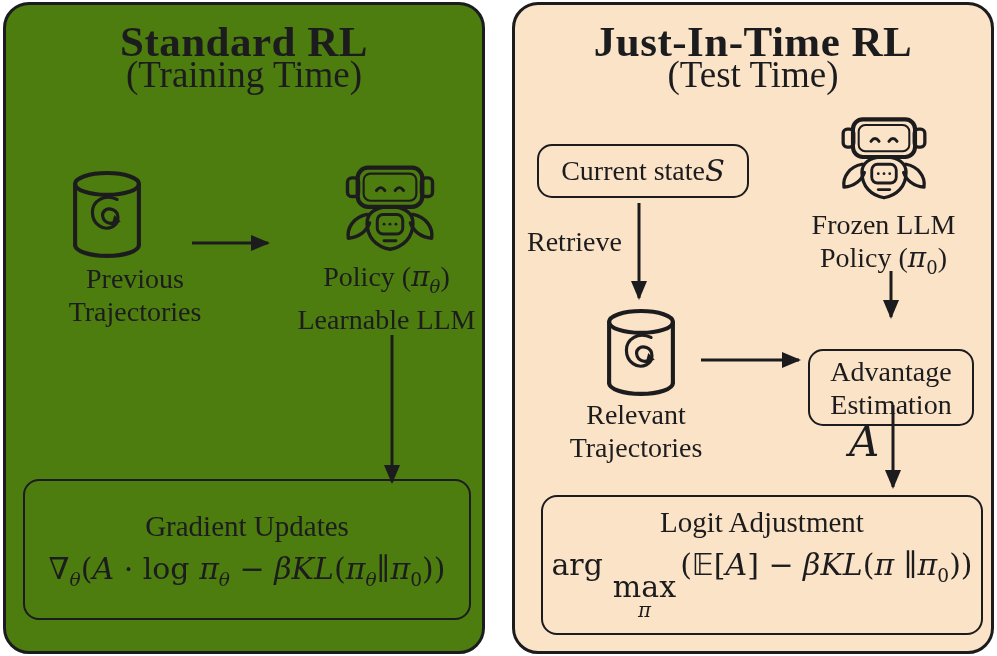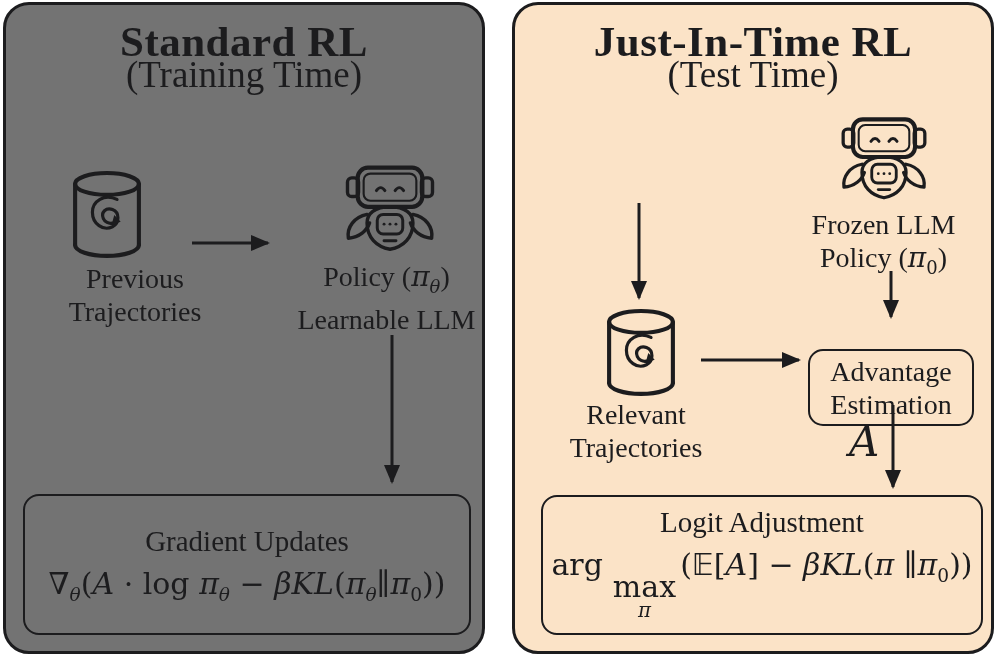--- a/index.html
+++ b/index.html
@@ -6,21 +6,21 @@
   body{
     width:997px;height:656px;background:#ffffff;
     font-family:"Liberation Serif", serif;color:#1c1c1e;
     overflow:hidden;
   }
   .stage{position:relative;width:997px;height:656px;background:#ffffff;}
   .panel{
     position:absolute;top:2px;height:652px;width:482px;
     border:3px solid #1c1c1e;border-radius:26px;box-sizing:border-box;
   }
-  .panel-left{left:3px;background:#737373;}
+  .panel-left{left:3px;background:#4d7c0f;}
   .panel-right{left:512px;background:#fbe3c7;}
   .title{
     position:absolute;left:0;right:0;top:12px;text-align:center;
     font-size:43px;font-weight:bold;letter-spacing:0.5px;
   }
   .subtitle{
     position:absolute;left:0;right:0;top:48px;text-align:center;
     font-size:37px;font-weight:normal;
   }
   .lbl{
@@ -103,41 +103,46 @@
         <circle cx="60" cy="71.5" r="1.7" fill="#1c1c1e" stroke="none"></circle>
         <circle cx="67" cy="71.5" r="1.7" fill="#1c1c1e" stroke="none"></circle>
         <path d="M53 91 L67 91" stroke-width="3.5"></path>
       </svg>
     </span>
     <div class="lbl" style="left:278px;top:255px;width:205px;">
       <div><span class="up">Policy (</span><span class="it formula" style="font-size:28px;">π</span><sub class="it formula" style="font-size:18px;">θ</sub><span class="up">)</span></div>
       <div>Learnable LLM</div>
     </div>
 
-    <div class="formula-box" style="left:17px;top:489px;width:448px;height:141px;">
+    <div class="formula-box" style="left:17px;top:474px;width:448px;height:141px;">
       <div class="box-title">Gradient Updates</div>
       <div class="formula"><span class="up">∇</span><sub class="it">θ</sub><span class="up">(</span><span class="it">A</span><span class="up"> · log </span><span class="it">π</span><sub class="it">θ</sub><span class="up"> − </span><span class="it">βKL</span><span class="up">(</span><span class="it">π</span><sub class="it">θ</sub><span class="up">∥</span><span class="it">π</span><sub class="up">0</sub><span class="up">))</span></div>
     </div>
 
     <svg class="overlay" viewBox="0 0 476 646">
       <defs>
         <marker id="ahL" markerUnits="userSpaceOnUse" markerWidth="22" markerHeight="18" refX="18" refY="9" orient="auto">
           <path d="M1 1 L20 9 L1 17 Z" fill="#1c1c1e"></path>
         </marker>
       </defs>
       <line x1="186" y1="238" x2="262" y2="238" stroke="#1c1c1e" stroke-width="3" marker-end="url(#ahL)"></line>
       <line x1="386" y1="330" x2="386" y2="477" stroke="#1c1c1e" stroke-width="3" marker-end="url(#ahL)"></line>
     </svg>
   </div>
 
   <div class="panel panel-right">
     <div class="title">Just-In-Time RL</div>
     <div class="subtitle">(Test Time)</div>
 
-
+    <div class="state-box" style="left:22px;top:139px;width:212px;height:54px;">
+        <span class="up">Current state </span>
+        <span class="it formula" style="font-size:29px;">S</span>
+      </div>
+
+    <div class="lbl" style="left:12px;top:220px;width:110px;text-align:left;">Retrieve</div>
 
     <span class="icon-wrap" style="left:320px;top:110px;width:98px;height:92px;">
       <svg viewBox="0 0 120 112" fill="none" stroke="#1c1c1e" stroke-linecap="round" stroke-linejoin="round">
         <rect x="10" y="17" width="13" height="22" rx="5" stroke-width="4"></rect>
         <rect x="97" y="17" width="13" height="22" rx="5" stroke-width="4"></rect>
         <rect x="22" y="5" width="76" height="46" rx="12" stroke-width="5"></rect>
         <rect x="29" y="12" width="62" height="32" rx="8" stroke-width="2.5"></rect>
         <path d="M44 32 Q49 25 54 32" stroke-width="3.5"></path>
         <path d="M66 32 Q71 25 76 32" stroke-width="3.5"></path>
         <path d="M60 51 C42 51 33 59 33 70 C33 87 44 98 60 101 C76 98 87 87 87 70 C87 59 78 51 60 51 Z" stroke-width="4"></path>

